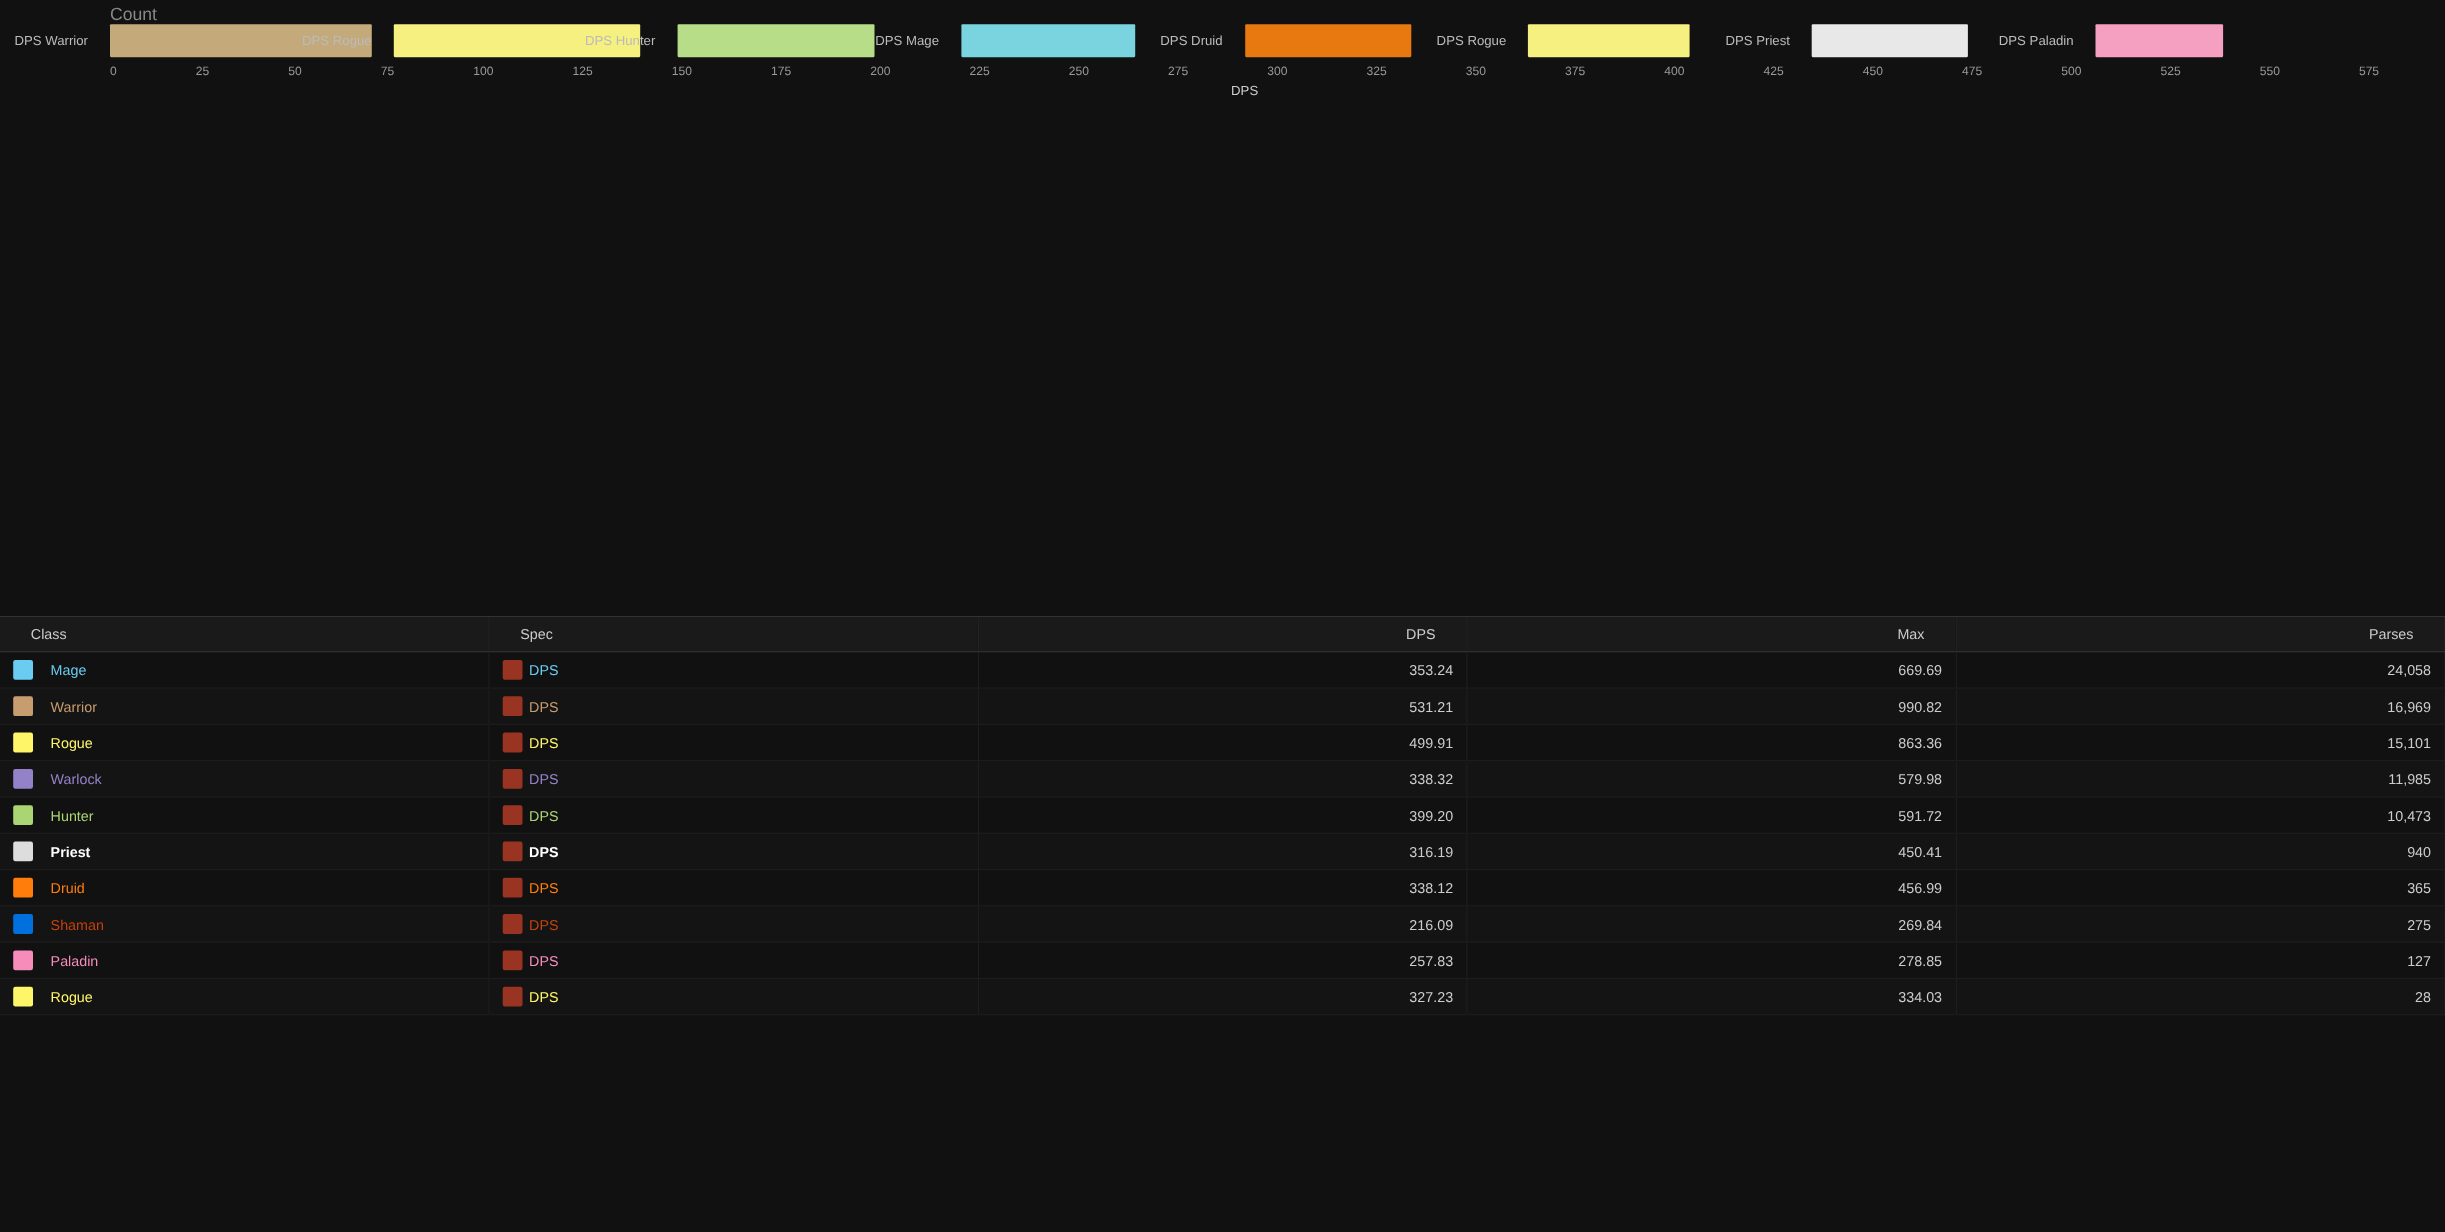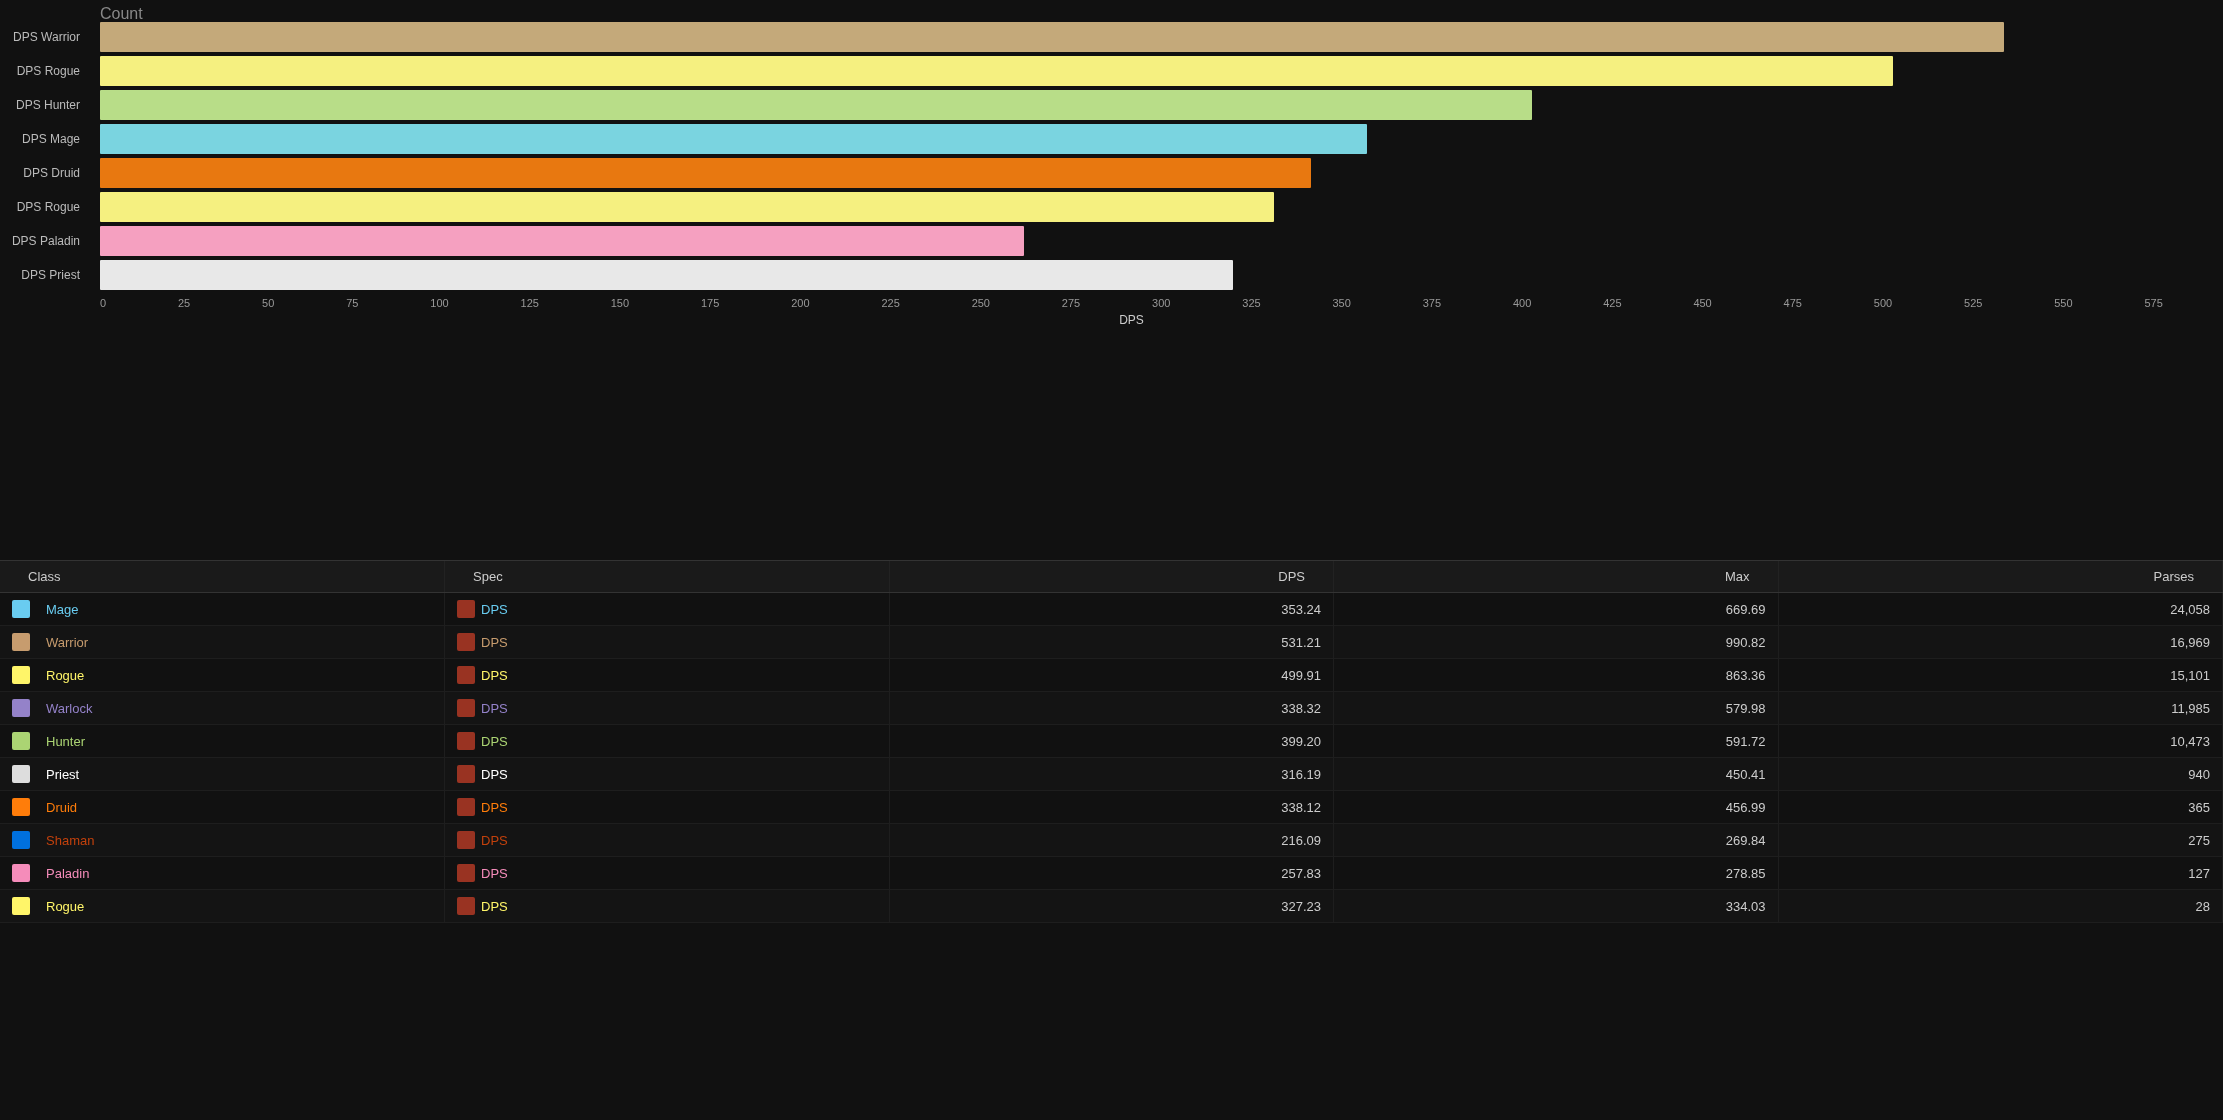--- a/index.html
+++ b/index.html
@@ -23,21 +23,21 @@
     .chart-title-area {
       position: absolute;
       top: 5px;
       left: 100px;
       font-size: 16px;
       color: #888;
     }
 
     .bars-wrapper {
       display: flex;
-      flex-direction: column;
+      flex-direction: row;
       flex: 1;
       position: relative;
       z-index: 1;
     }
 
     .bar-row {
       display: flex;
       align-items: center;
       flex: 1;
       position: relative;
@@ -175,21 +175,21 @@
       font-size: 13px;
       color: #aaa;
     }
 
     
     .mage-color { color: #69CCF0; }
     .warrior-color { color: #C79C6E; }
     .rogue-color { color: #FFF569; }
     .warlock-color { color: #9482C9; }
     .hunter-color { color: #ABD473; }
-    .priest-color { color: #FFFFFF; }
+    .priest-color { color: #FFFFFF; font-weight: bold; }
     .druid-color { color: #FF7D0A; }
     .shaman-color { color: #c2410c; }
     .paladin-color { color: #F58CBA; }
   </style>
 </head>
 <body>
 
 <div class="chart-section">
   <div class="chart-title-area">Count</div>
 
@@ -224,29 +224,29 @@
           <div class="bar-fill" style="width: 58.7%; background: rgb(232, 120, 16);"></div>
         </div>
       </div>
       <div class="bar-row">
         <div class="bar-label">DPS Rogue</div>
         <div class="bar-track">
           <div class="bar-fill" style="width: 56.9%; background: rgb(245, 240, 128);"></div>
         </div>
       </div>
       <div class="bar-row">
+        <div class="bar-label">DPS Priest</div>
+        <div class="bar-track">
+          <div class="bar-fill" style="width: 54.9%; background: rgb(232, 232, 232);"></div>
+        </div>
+      </div>
+      <div class="bar-row">
         <div class="bar-label">DPS Paladin</div>
         <div class="bar-track">
           <div class="bar-fill" style="width: 44.8%; background: rgb(245, 160, 192);"></div>
-        </div>
-      </div>
-      <div class="bar-row">
-        <div class="bar-label">DPS Priest</div>
-        <div class="bar-track">
-          <div class="bar-fill" style="width: 54.9%; background: rgb(232, 232, 232);"></div>
         </div>
       </div>
     </div>
 
   <div class="x-axis" id="x-axis-container">
   <div class="x-axis-label">0</div>
       <div class="x-axis-label">25</div>
       <div class="x-axis-label">50</div>
       <div class="x-axis-label">75</div>
       <div class="x-axis-label">100</div>

